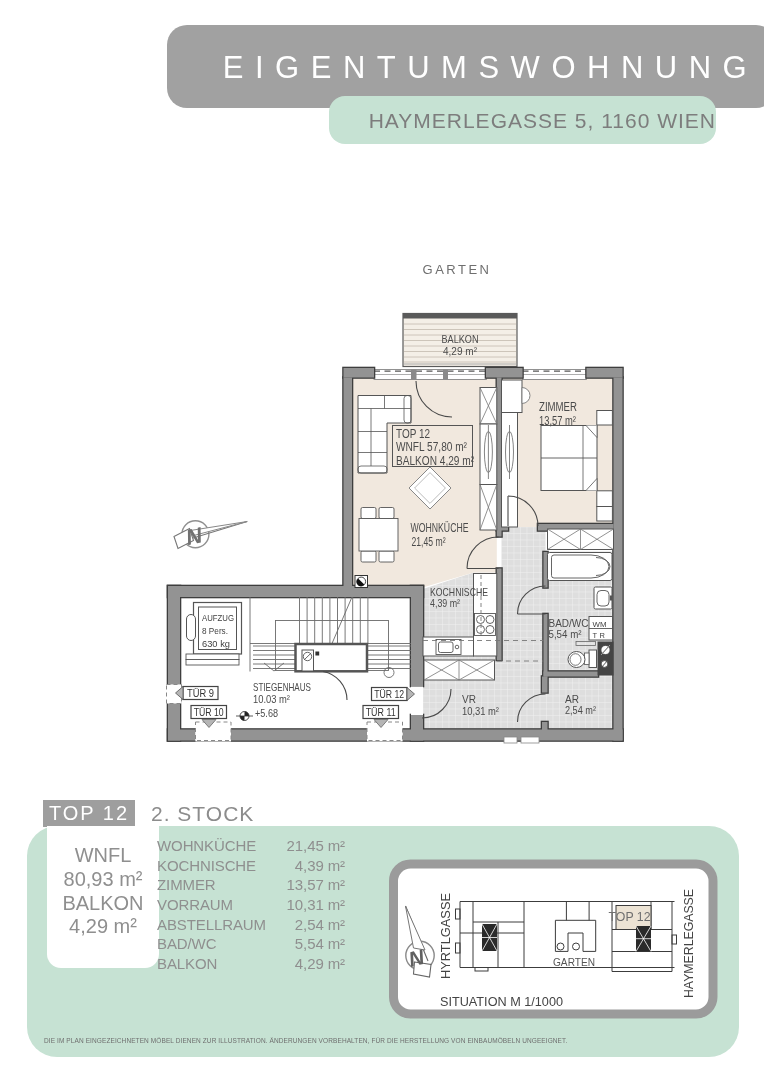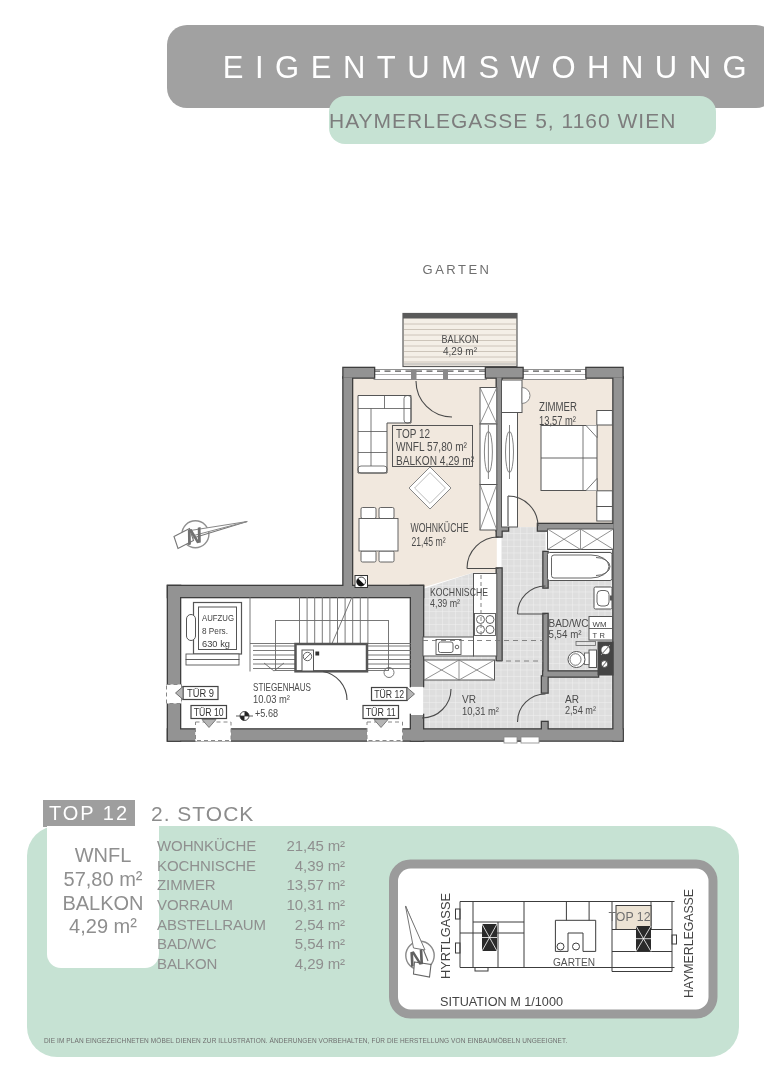--- a/index.html
+++ b/index.html
@@ -1,19 +1,19 @@
 <!DOCTYPE html>
 <html><head>
 <meta charset="utf-8">
 <style>
 html,body{margin:0;padding:0;}
 body{width:764px;height:1080px;position:relative;background:#fff;font-family:"Liberation Sans",sans-serif;overflow:hidden;}
 .abs{position:absolute;}
 #hdrgrey{left:167px;top:25px;width:571px;height:83px;background:#a1a1a1;border-radius:20px;color:#fff;font-size:31px;letter-spacing:11.5px;text-align:center;line-height:86px;text-indent:0;padding-left:38px;}
-#hdrgreen{left:329px;top:96px;width:387px;height:48px;background:#c6e2d3;border-radius:16px;color:#7d7d7d;font-size:21px;letter-spacing:1px;text-align:left;line-height:50px;}
+#hdrgreen{left:329px;top:96px;width:387px;height:48px;background:#c6e2d3;border-radius:16px;color:#7d7d7d;font-size:21px;letter-spacing:1px;text-align:right;line-height:50px;}
 #garten1{left:330px;top:262px;width:254px;text-align:center;font-size:13px;letter-spacing:2.5px;color:#6f6f6f;}
 #top12box{left:43px;top:800px;width:92px;height:27px;background:#9e9e9e;color:#fff;font-size:20px;letter-spacing:2px;text-align:center;line-height:27px;}
 #stock{left:151px;top:802px;font-size:21px;letter-spacing:1px;color:#8c8c8c;}
 #greenpanel{left:27px;top:826px;width:712px;height:231px;background:#c6e2d3;border-radius:30px;}
 #wnflbox{left:47px;top:826px;width:112px;height:142px;background:#fff;border-radius:0 0 14px 14px;color:#8f8f8f;font-size:20px;text-align:center;}
 #wnflbox div{height:23.8px;line-height:23.8px;}
 #roomlist{left:157px;top:836px;width:188px;color:#8f8f8f;font-size:15px;letter-spacing:-0.1px;}
 #roomlist div{height:19.7px;line-height:19.7px;position:relative;}
 #roomlist span{position:absolute;right:0;top:0;}
 #disclaimer{left:44px;top:1037px;font-size:6.5px;color:#6f6f6f;letter-spacing:0.1px;}
@@ -22,21 +22,21 @@
 </head>
 <body>
 <div class="abs" id="hdrgrey">EIGENTUMSWOHNUNG</div>
 <div class="abs" id="hdrgreen">HAYMERLEGASSE 5, 1160 WIEN</div>
 <div class="abs" id="garten1">GARTEN</div>
 <div class="abs" id="top12box">TOP 12</div>
 <div class="abs" id="stock">2. STOCK</div>
 <div class="abs" id="greenpanel"></div>
 <div class="abs" id="wnflbox">
     <div style="margin-top:18px">WNFL</div>
-    <div>57,80 m²</div>
+    <div>80,93 m²</div>
     <div>BALKON</div>
     <div>4,29 m²</div>
   </div>
 <div class="abs" id="roomlist">
 <div>WOHNKÜCHE<span>21,45 m²</span></div>
 <div>KOCHNISCHE<span>4,39 m²</span></div>
 <div>ZIMMER<span>13,57 m²</span></div>
 <div>VORRAUM<span>10,31 m²</span></div>
 <div>ABSTELLRAUM<span>2,54 m²</span></div>
 <div>BAD/WC<span>5,54 m²</span></div>

